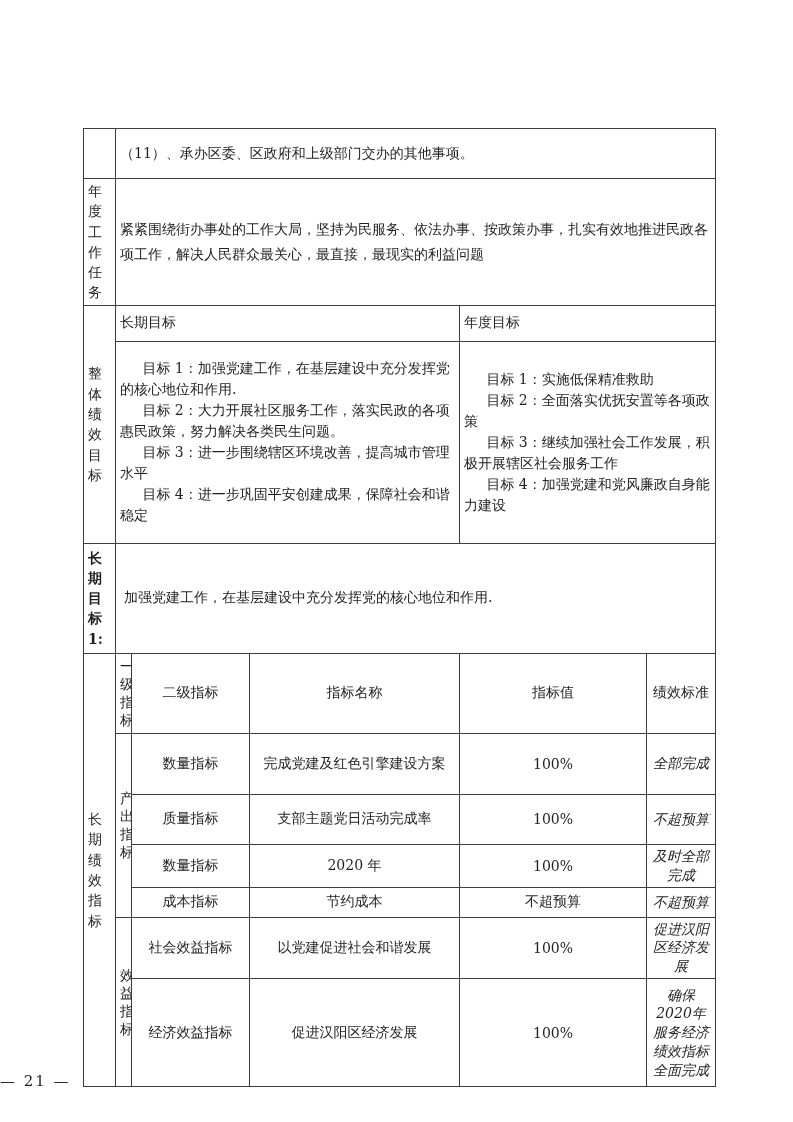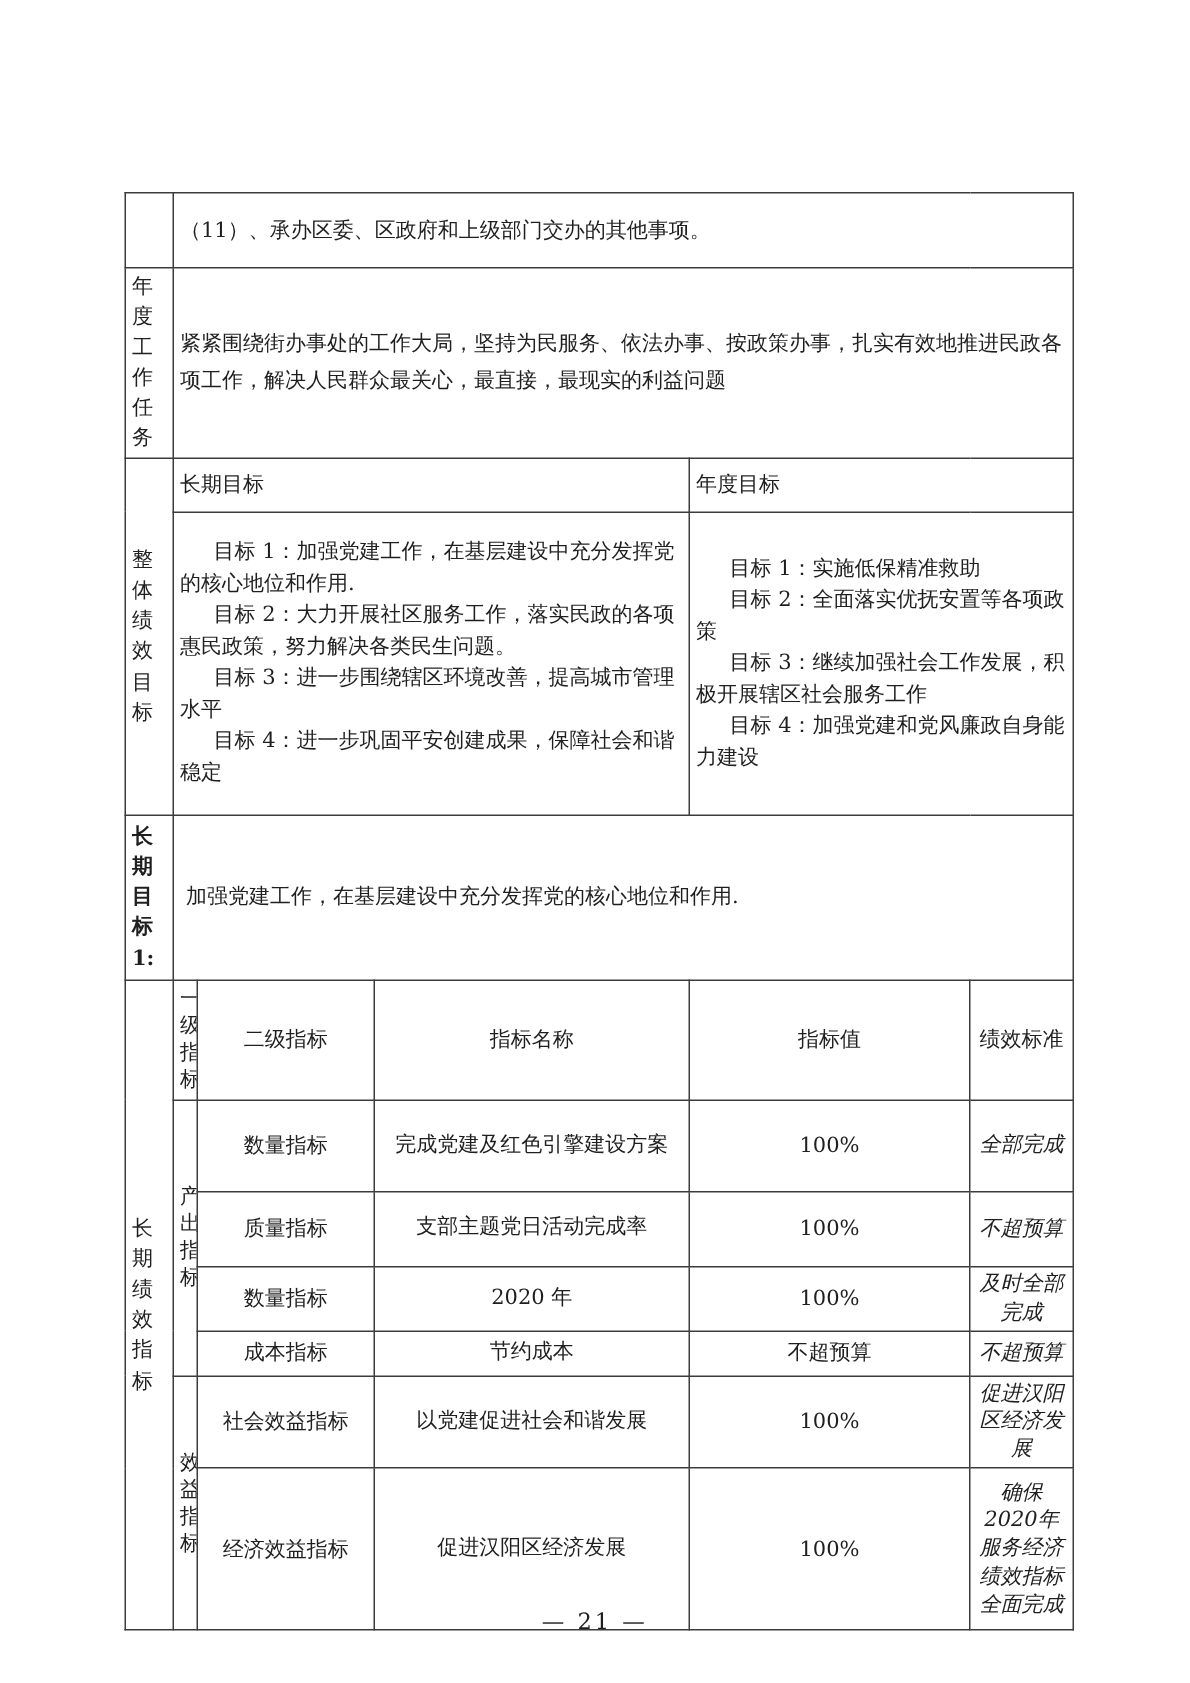--- a/index.html
+++ b/index.html
@@ -27,21 +27,21 @@
   .top-left{vertical-align:top;text-align:left;padding:4px 6px;margin-left:35px;}
   .para-cell{line-height:1.8;padding:2px 8px;}
   .center{text-align:center;}
   .goal-cell{vertical-align:middle;padding:4px 6px;}
   .goal-cell p{margin:0;text-indent:1.6em;line-height:1.5;}
   .hdr{text-align:left;}
   .ind-name{text-align:center;line-height:1.4;padding:2px 2px;}
   .ind-std{text-align:center;line-height:1.35;padding:2px 2px;font-style:italic;}
   .footer{
     position:absolute;left:0;top:1072px;width:100%;
-    text-align:center;font-size:15px;letter-spacing:2px;
+    text-align:left;font-size:15px;letter-spacing:2px;
   }
 </style>
 </head>
 <body>
 
 <table class="doc-table">
   <colgroup>
     <col style="width:32px">
       <col style="width:16px">
       <col style="width:118px">

